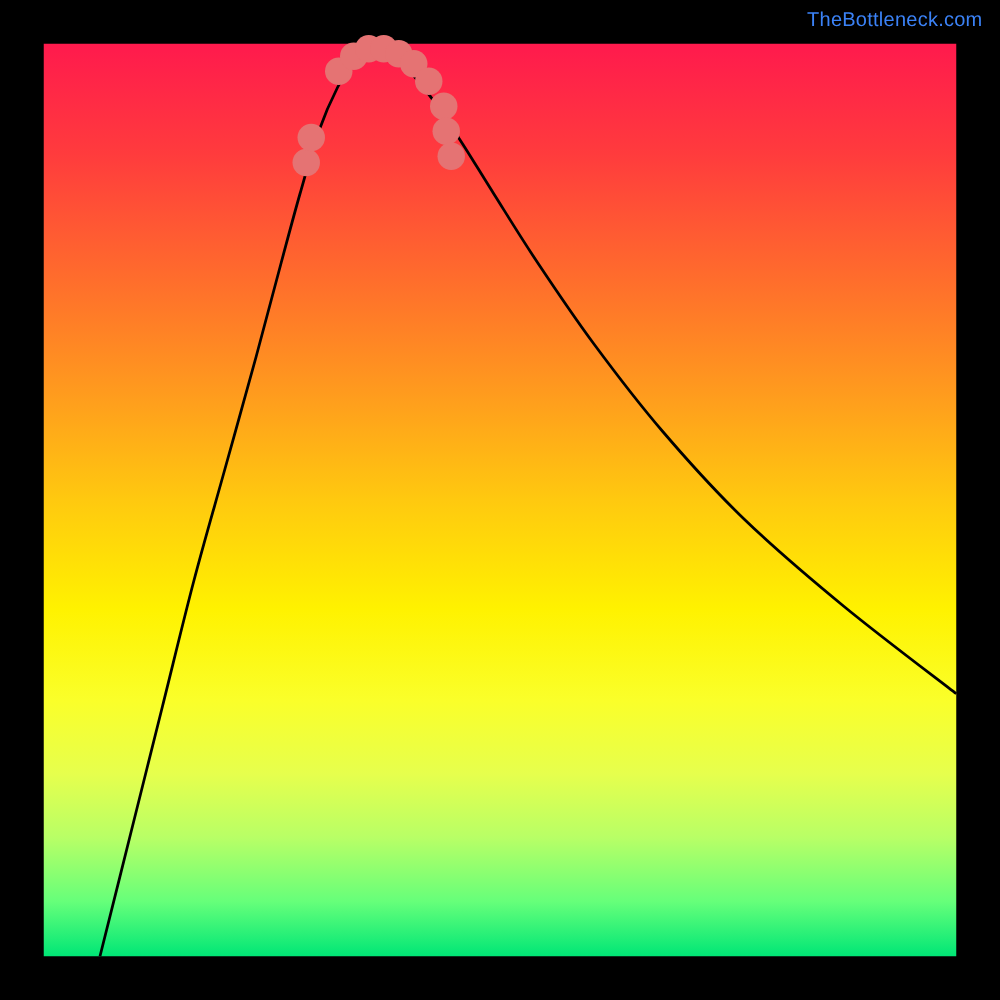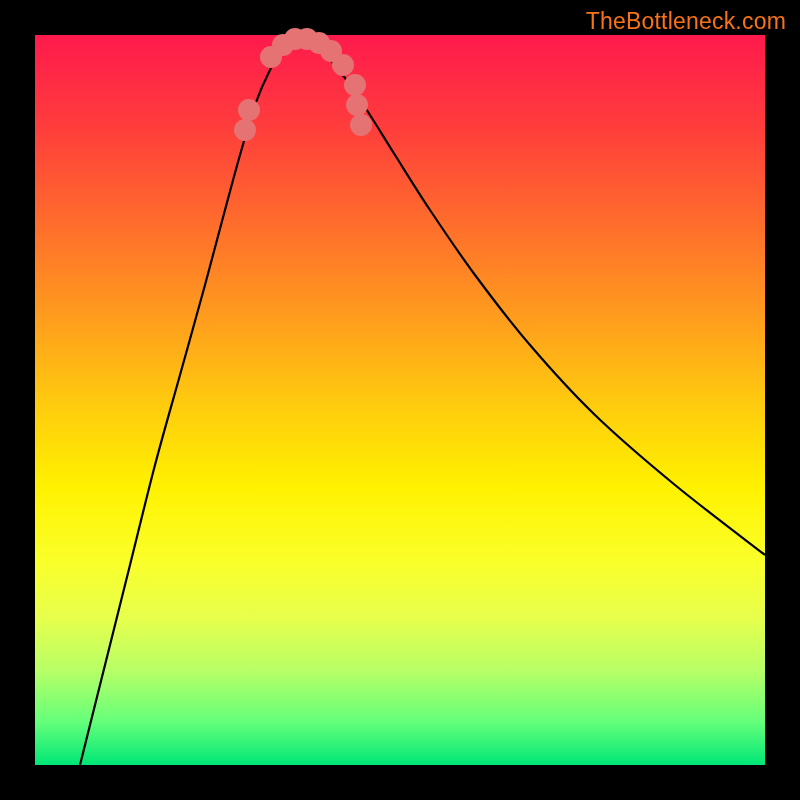--- a/index.html
+++ b/index.html
@@ -35,22 +35,22 @@
       #e6ff4d 80%,
       #b8ff66 87%,
       #66ff7a 94%,
       #00e676 100%
     );
   }
   .watermark {
     position: absolute;
     top: 8px;
     right: 14px;
-    color: #f97316;
-    font-size: 23px;
+    color: #3b82f6;
+    font-size: 16px;
     letter-spacing: 0.2px;
     user-select: none;
   }
   svg.curve {
     position: absolute;
     inset: 0;
     width: 730px;
     height: 730px;
     overflow: visible;
   }

